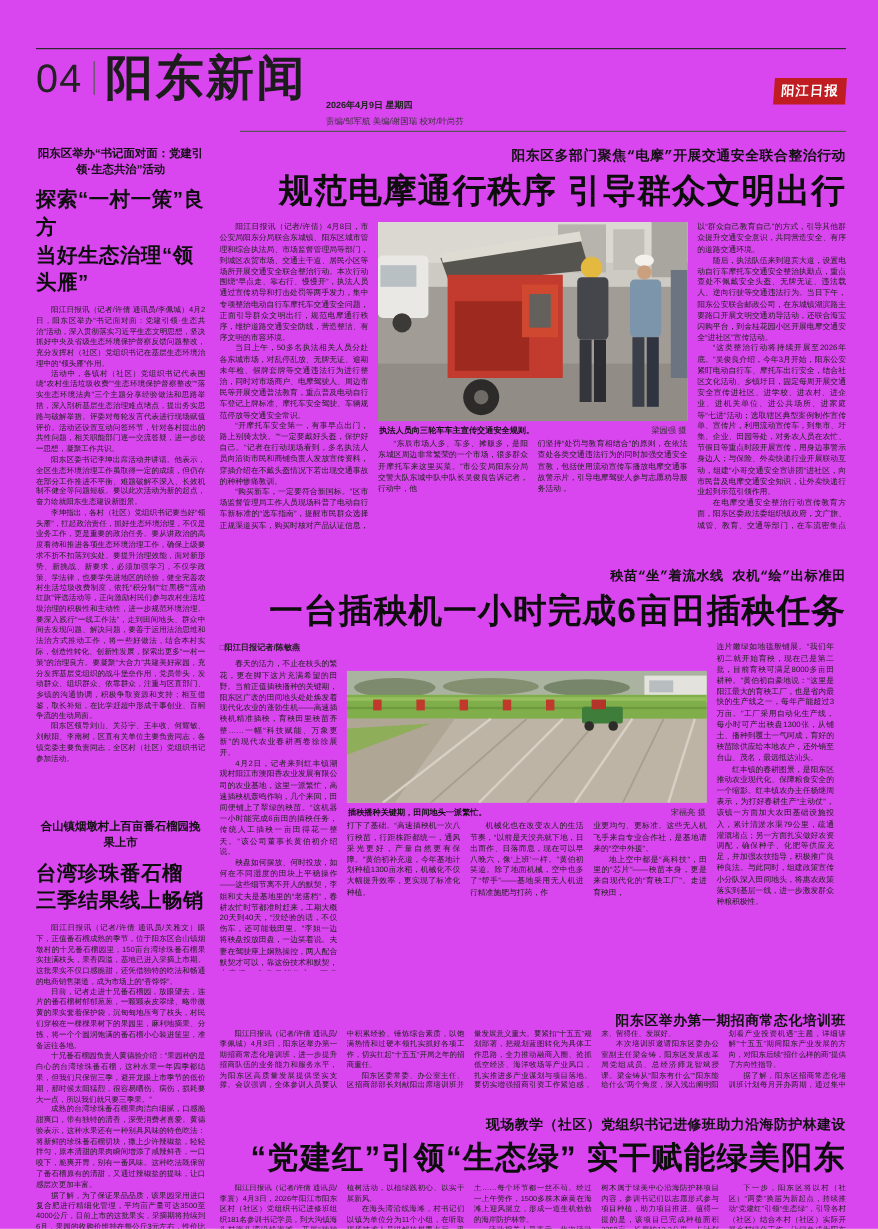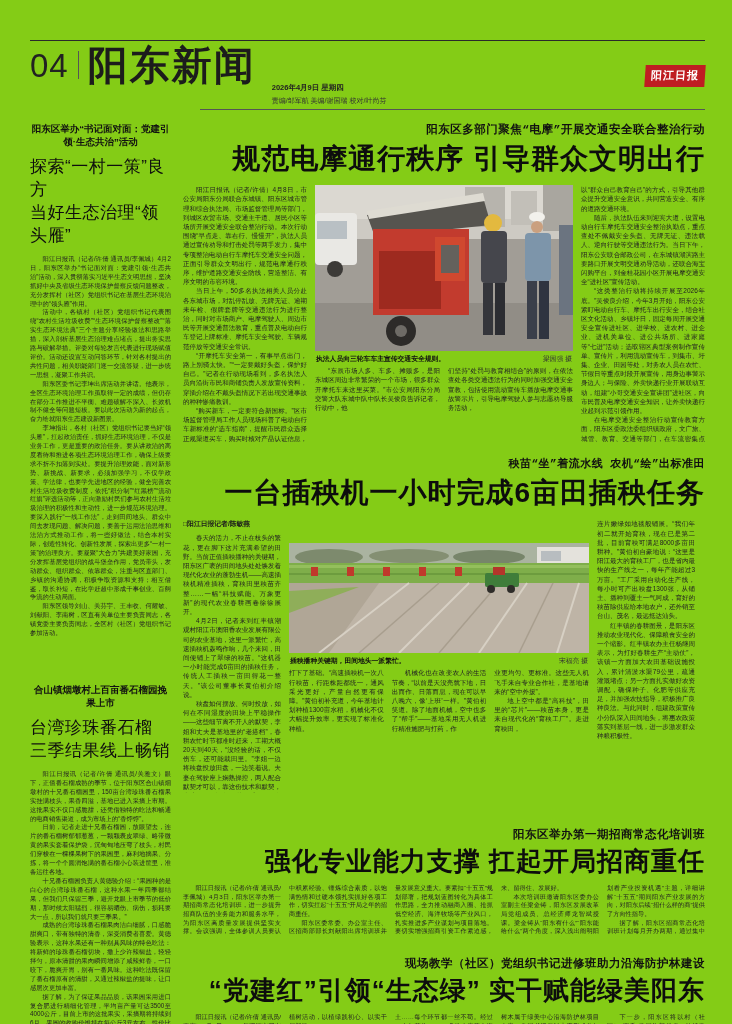--- a/index.html
+++ b/index.html
@@ -1,17 +1,17 @@
 <!DOCTYPE html>
 <html><head>
 <meta charset="utf-8">
 <style>
   html,body{margin:0;padding:0;background:#f4f4f2;}
   body{width:732px;height:1024px;overflow:hidden;font-family:"Liberation Sans","DejaVu Sans",sans-serif;color:#1c1c1c;}
-  .page{position:relative;width:732px;height:1024px;background:#84cc16;box-sizing:border-box;padding:30px 27px 0 30px;overflow:hidden;}
+  .page{position:relative;width:732px;height:1024px;background:#d946ef;box-sizing:border-box;padding:30px 27px 0 30px;overflow:hidden;}
   
   .hdr-top-rule{border-top:1.5px solid #2a2a2a;margin:10px 0 0 0;}
   .hdr-row{display:flex;align-items:flex-start;padding-top:4px;}
   .hdr-left{display:flex;align-items:center;white-space:nowrap;}
   .pagenum{font-size:33px;font-weight:300;letter-spacing:1px;color:#222;line-height:1;}
   .hdr-sep{width:1px;height:28px;background:#555;margin:0 9px;}
   .section{font-size:40px;font-weight:700;letter-spacing:2px;line-height:1;}
   .hdr-mid{margin-left:16px;padding-top:2px;}
   .hdr-date{font-size:7.5px;font-weight:bold;color:#222;margin-top:36px;}
   .hdr-staff{font-size:7px;color:#333;margin-top:3px;}
@@ -22,37 +22,37 @@
   .content{display:flex;margin-top:12px;}
   .leftcol{width:141px;flex:none;margin-right:12px;}
   main{width:522px;flex:none;}
   
   .body{font-size:6.5px;line-height:9.2px;text-align:justify;color:#222;overflow:hidden;}
   .body .para{margin:0;text-indent:2em;}
   .cont .para:first-child{text-indent:0;}
   .kicker{text-align:right;font-size:11.5px;font-weight:bold;letter-spacing:0.5px;color:#111;font-family:Liberation Mono, monospace;}
   
   .l-kicker{font-size:9.5px;font-weight:bold;line-height:13px;color:#111;text-align:center;}
-  .l-title{font-size:17px;font-weight:400;line-height:23px;margin:7px 0 8px;letter-spacing:0.5px;color:#0e0e0e;}
+  .l-title{font-size:17px;font-weight:700;line-height:23px;margin:7px 0 8px;letter-spacing:0.5px;color:#0e0e0e;}
   .l-art .body{font-size:6.3px;line-height:8.9px;}
   .l-art1 .body{height:412px;}
   .l-art2{margin-top:16px;}
   .l-art2 .body{height:322px;}
   
   .big-title{font-size:28px;font-weight:900;text-align:right;letter-spacing:1px;margin:6px 0 10px;line-height:1.15;color:#0d0d0d;white-space:nowrap;}
   .row4{display:flex;gap:8px;height:258px;overflow:hidden;}
   .row4 .c-narrow{width:124px;flex:none;height:100%;}
   .photoblock{margin:0;width:258px;flex:none;display:flex;flex-direction:column;}
   .photoblock svg{display:block;width:100%;}
   figcaption{display:flex;justify-content:space-between;font-size:6.8px;font-weight:bold;padding:3px 1px 2px;color:#111;}
   figcaption .credit{font-weight:normal;color:#333;white-space:nowrap;margin-left:6px;}
   .subcols{display:flex;gap:8px;flex:1;overflow:hidden;}
   .subcols .col{flex:1;height:100%;}
   
-  .a2{margin-top:13px;}
+  .a2{margin-top:29px;}
   .a2 .kicker{font-size:11px;}
   .byline{font-size:6.8px;font-weight:bold;text-indent:0;margin:0 0 4px;}
   .row5f{display:flex;gap:8px;height:288px;overflow:hidden;margin-top:4px;}
   .row5f .c-side{width:98px;flex:none;height:100%;}
   .photoblock.wide{width:300px;margin-top:24px;}
   
   .a3,.a4{margin-top:20px;}
   .row5{display:grid;grid-template-columns:repeat(5,1fr);gap:8px;overflow:hidden;}
   .a3 .row5{height:52px;}
   .a4 .row5{height:84px;}
@@ -244,21 +244,20 @@
 
           <div class="c-side body cont">
               <p class="para">连片嫩绿如地毯般铺展。“我们年初二就开始育秧，现在已是第二批，目前育秧可满足8000多亩田耕种。”黄伯初自豪地说：“这里是阳江最大的育秧工厂，也是省内最快的生产线之一，每年产能超过3万亩。”工厂采用自动化生产线，每小时可产出秧盘1300张，从铺土、播种到覆土一气呵成，育好的秧苗除供应给本地农户，还外销至台山、茂名，最远抵达汕头。</p>
               <p class="para">红丰镇的春耕图景，是阳东区推动农业现代化、保障粮食安全的一个缩影。红丰镇农办主任杨继周表示，为打好春耕生产“主动仗”，该镇一方面加大农田基础设施投入，累计清淤水渠79公里，疏通灌溉堵点；另一方面扎实做好农资调配，确保种子、化肥等供应充足，并加强农技指导，积极推广良种良法。与此同时，组建政策宣传小分队深入田间地头，将惠农政策落实到基层一线，进一步激发群众种粮积极性。</p>
             </div>
         </div>
       </article>
 
       <article class="a3">
         <div class="kicker">阳东区举办第一期招商常态化培训班</div>
-        <h1 class="big-title">强化专业能力支撑  扛起开局招商重任</h1>
         <div class="row5">
           <div class="body">
               <p class="para">阳江日报讯（记者/许倩 通讯员/李佩城）4月3日，阳东区举办第一期招商常态化培训班，进一步提升招商队伍的业务能力和服务水平，为阳东区高质量发展提供坚实支撑。会议强调，全体参训人员要认真学习业务知识、提升专业能力，在工作中强化团队协作，在实践</p>
             </div>
           <div class="body cont">
               <p class="para">中积累经验、锤炼综合素质，以饱满热情和过硬本领扎实抓好各项工作，切实扛起“十五五”开局之年的招商重任。</p>
               <p class="para">阳东区委常委、办公室主任、区招商部部长刘献阳出席培训班并作动员讲话。他表示，立足“十五五”开局之年，抓好招商引资、推动经济高质</p>
             </div>
           <div class="body cont">
               <p class="para">量发展意义重大。要紧扣“十五五”规划部署，把规划蓝图转化为具体工作思路，全力推动融商入圈、抢抓低空经济、海洋牧场等产业风口，扎实推进多产业谋划与项目落地。要切实增强招商引资工作紧迫感，着力破解项目引进、落地过程中的难题，优化项目对接与服务保障，确保项目引得</p>

